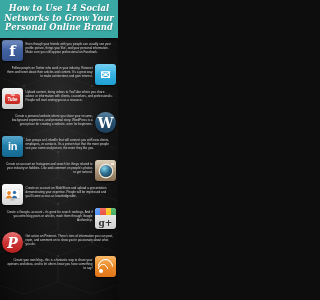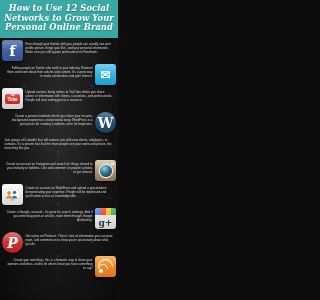--- a/index.html
+++ b/index.html
@@ -164,21 +164,21 @@
         <circle cx="24" cy="190" r="1"></circle>
       <circle cx="92" cy="190" r="1"></circle>
         <circle cx="58" cy="204" r="1"></circle>
       <circle cx="24" cy="242" r="1"></circle>
         <circle cx="92" cy="242" r="1"></circle>
       <circle cx="58" cy="256" r="1"></circle>
     </g>
   </svg>
 
   <div class="header">
-    <h1>How to Use 12 Social Networks to Grow Your Personal Online Brand</h1>
+    <h1>How to Use 14 Social Networks to Grow Your Personal Online Brand</h1>
   </div>
 
   <div class="rows">
 
     <div class="row">
       <div class="icon ic-facebook">
         <span class="gl">f</span>
       </div>
       <div class="copy">Even though your friends with you, people can usually see your profile picture, things you 'like', and your personal information. Make sure you still appear professional on Facebook.</div>
     </div>
@@ -201,20 +201,23 @@
     </div>
 
     <div class="row right">
       <div class="icon ic-wordpress">
         <span class="gl">W</span>
       </div>
       <div class="copy">Create a personal website where you share your resume, background experience, and personal story. WordPress is a great place for creating a website, even for beginners.</div>
     </div>
 
     <div class="row">
+      <div class="icon ic-linkedin">
+        <span class="gl">in</span>
+      </div>
       <div class="copy">Join groups on LinkedIn that will connect you with new clients, employers, or contacts. It's a proven fact that the more people see your name and picture, the more they like you.</div>
     </div>
 
     <div class="row right">
       <div class="icon ic-instagram">
         <span class="insta-flash"></span>
         <span class="insta-lens"></span>
       </div>
       <div class="copy">Create an account on Instagram and search for things related to your industry or hobbies. Like and comment on people's photos to get noticed.</div>
     </div>

